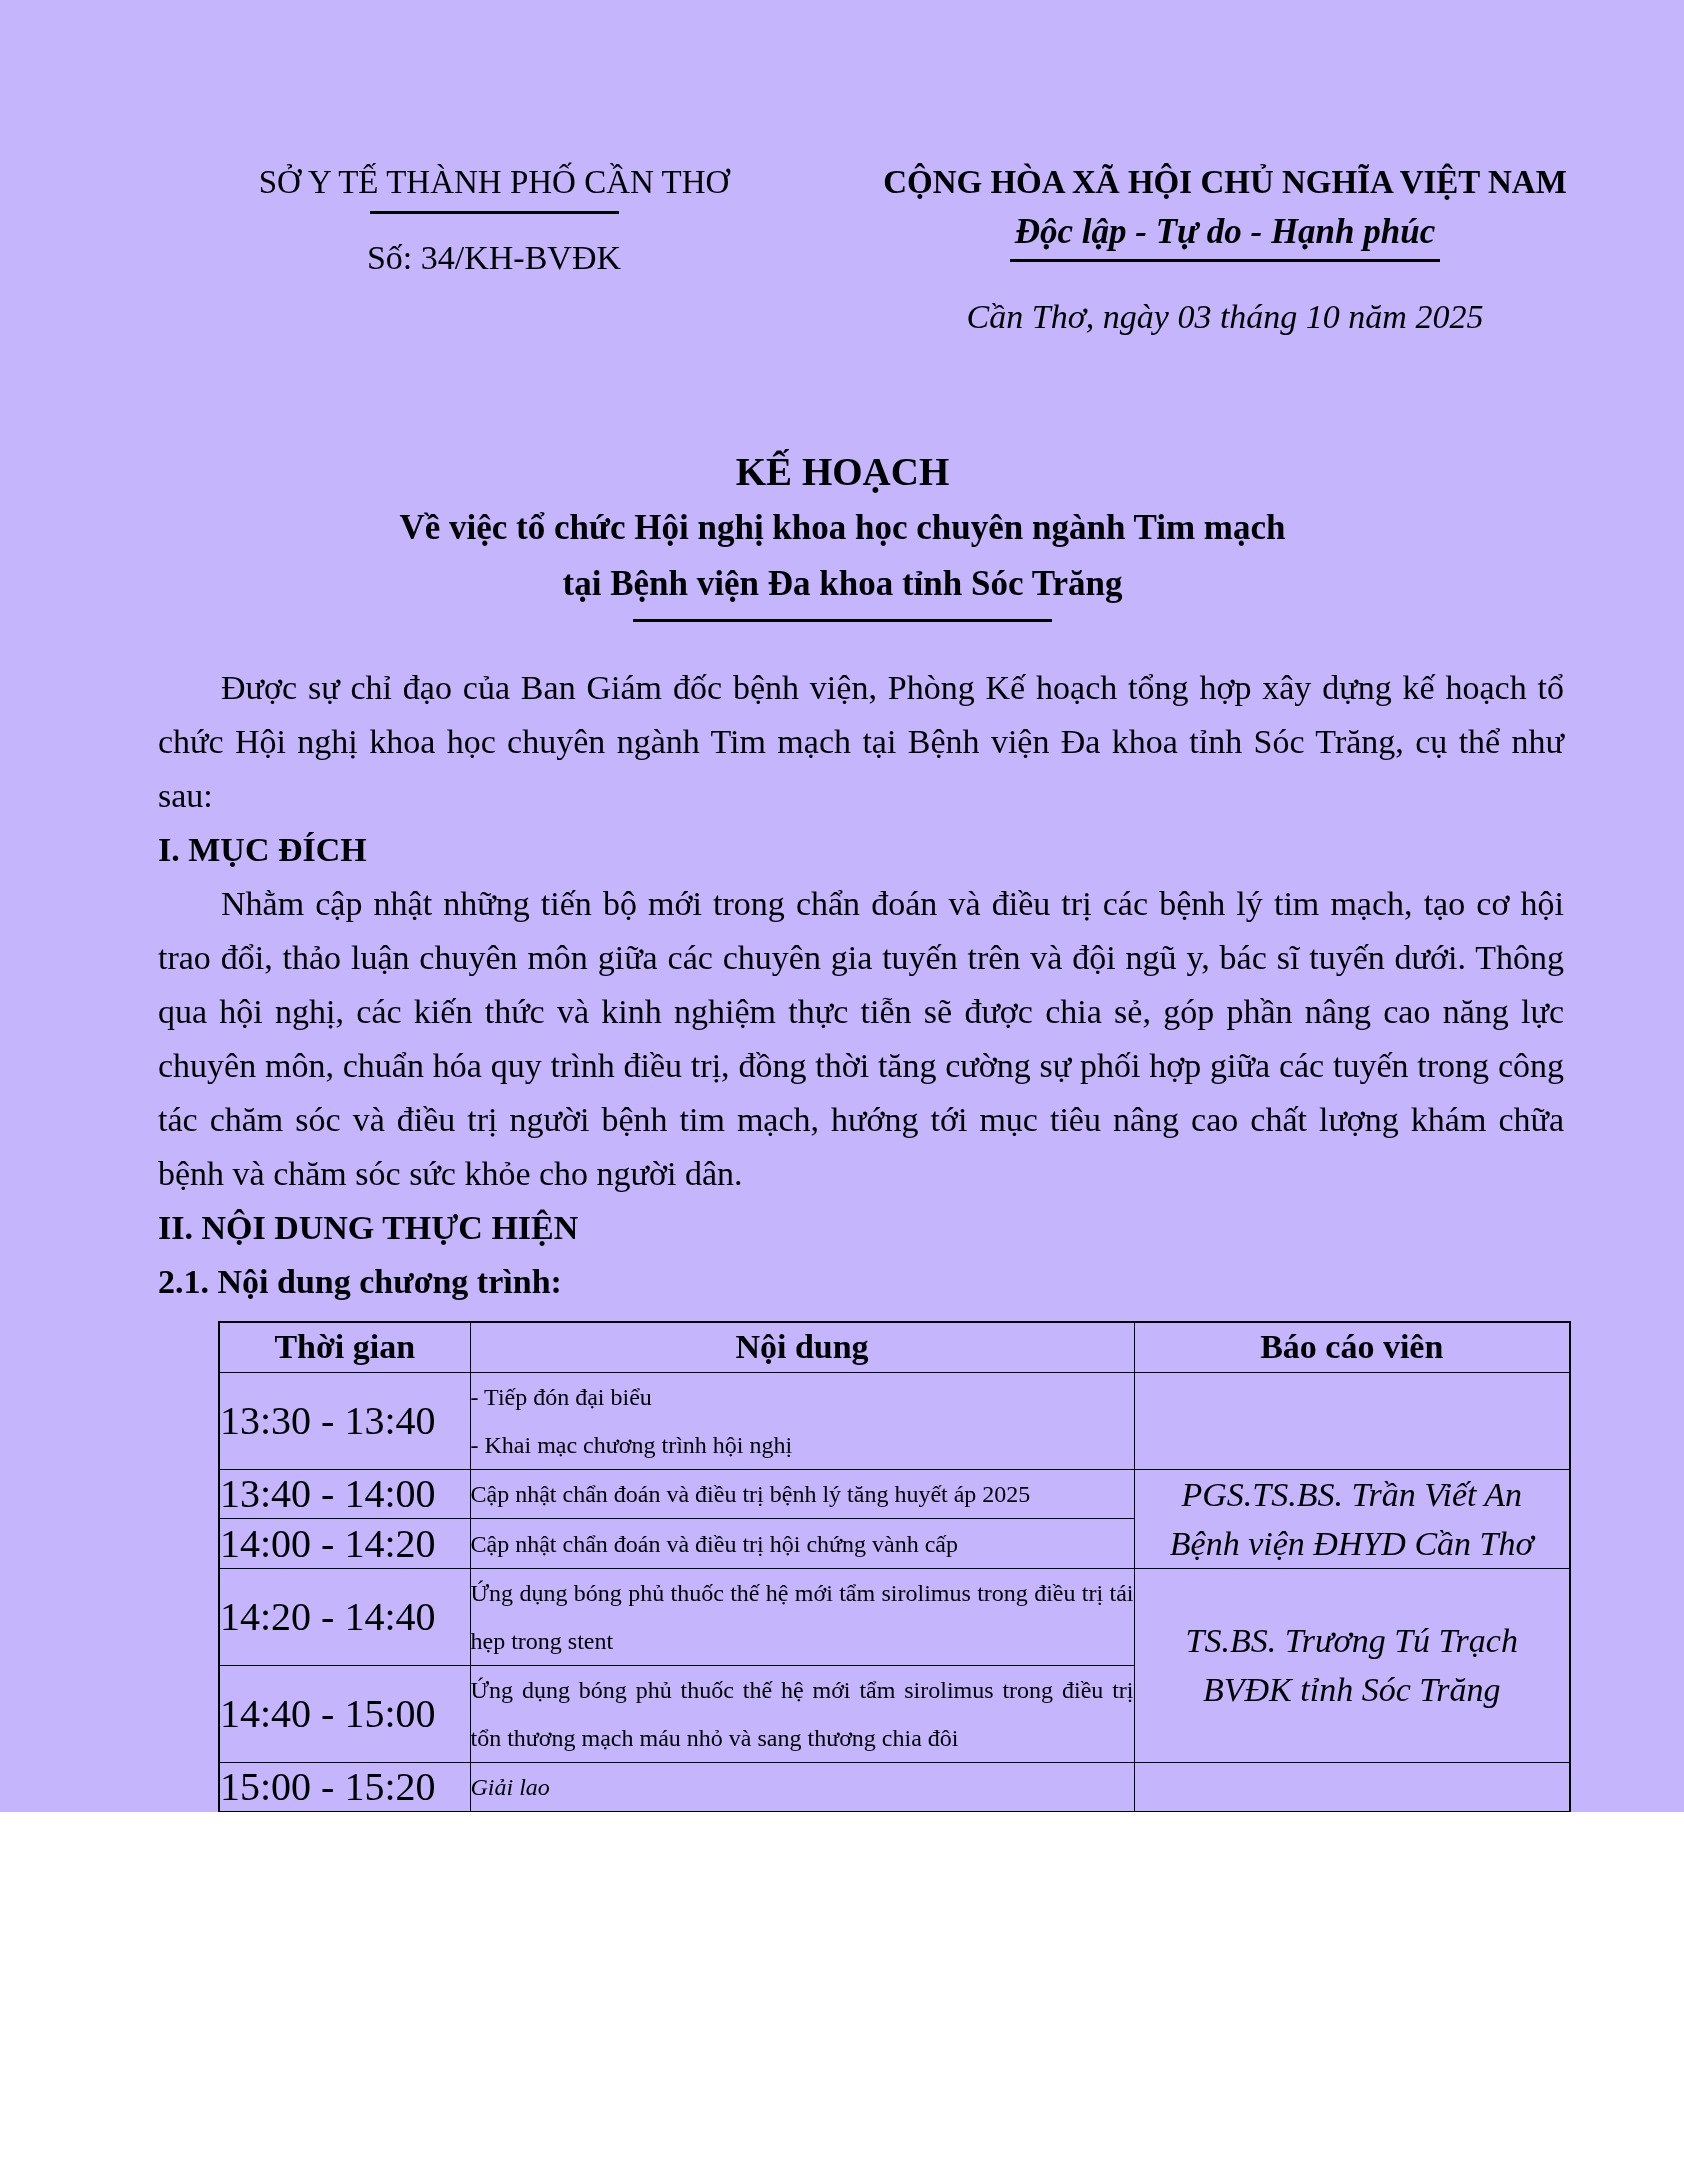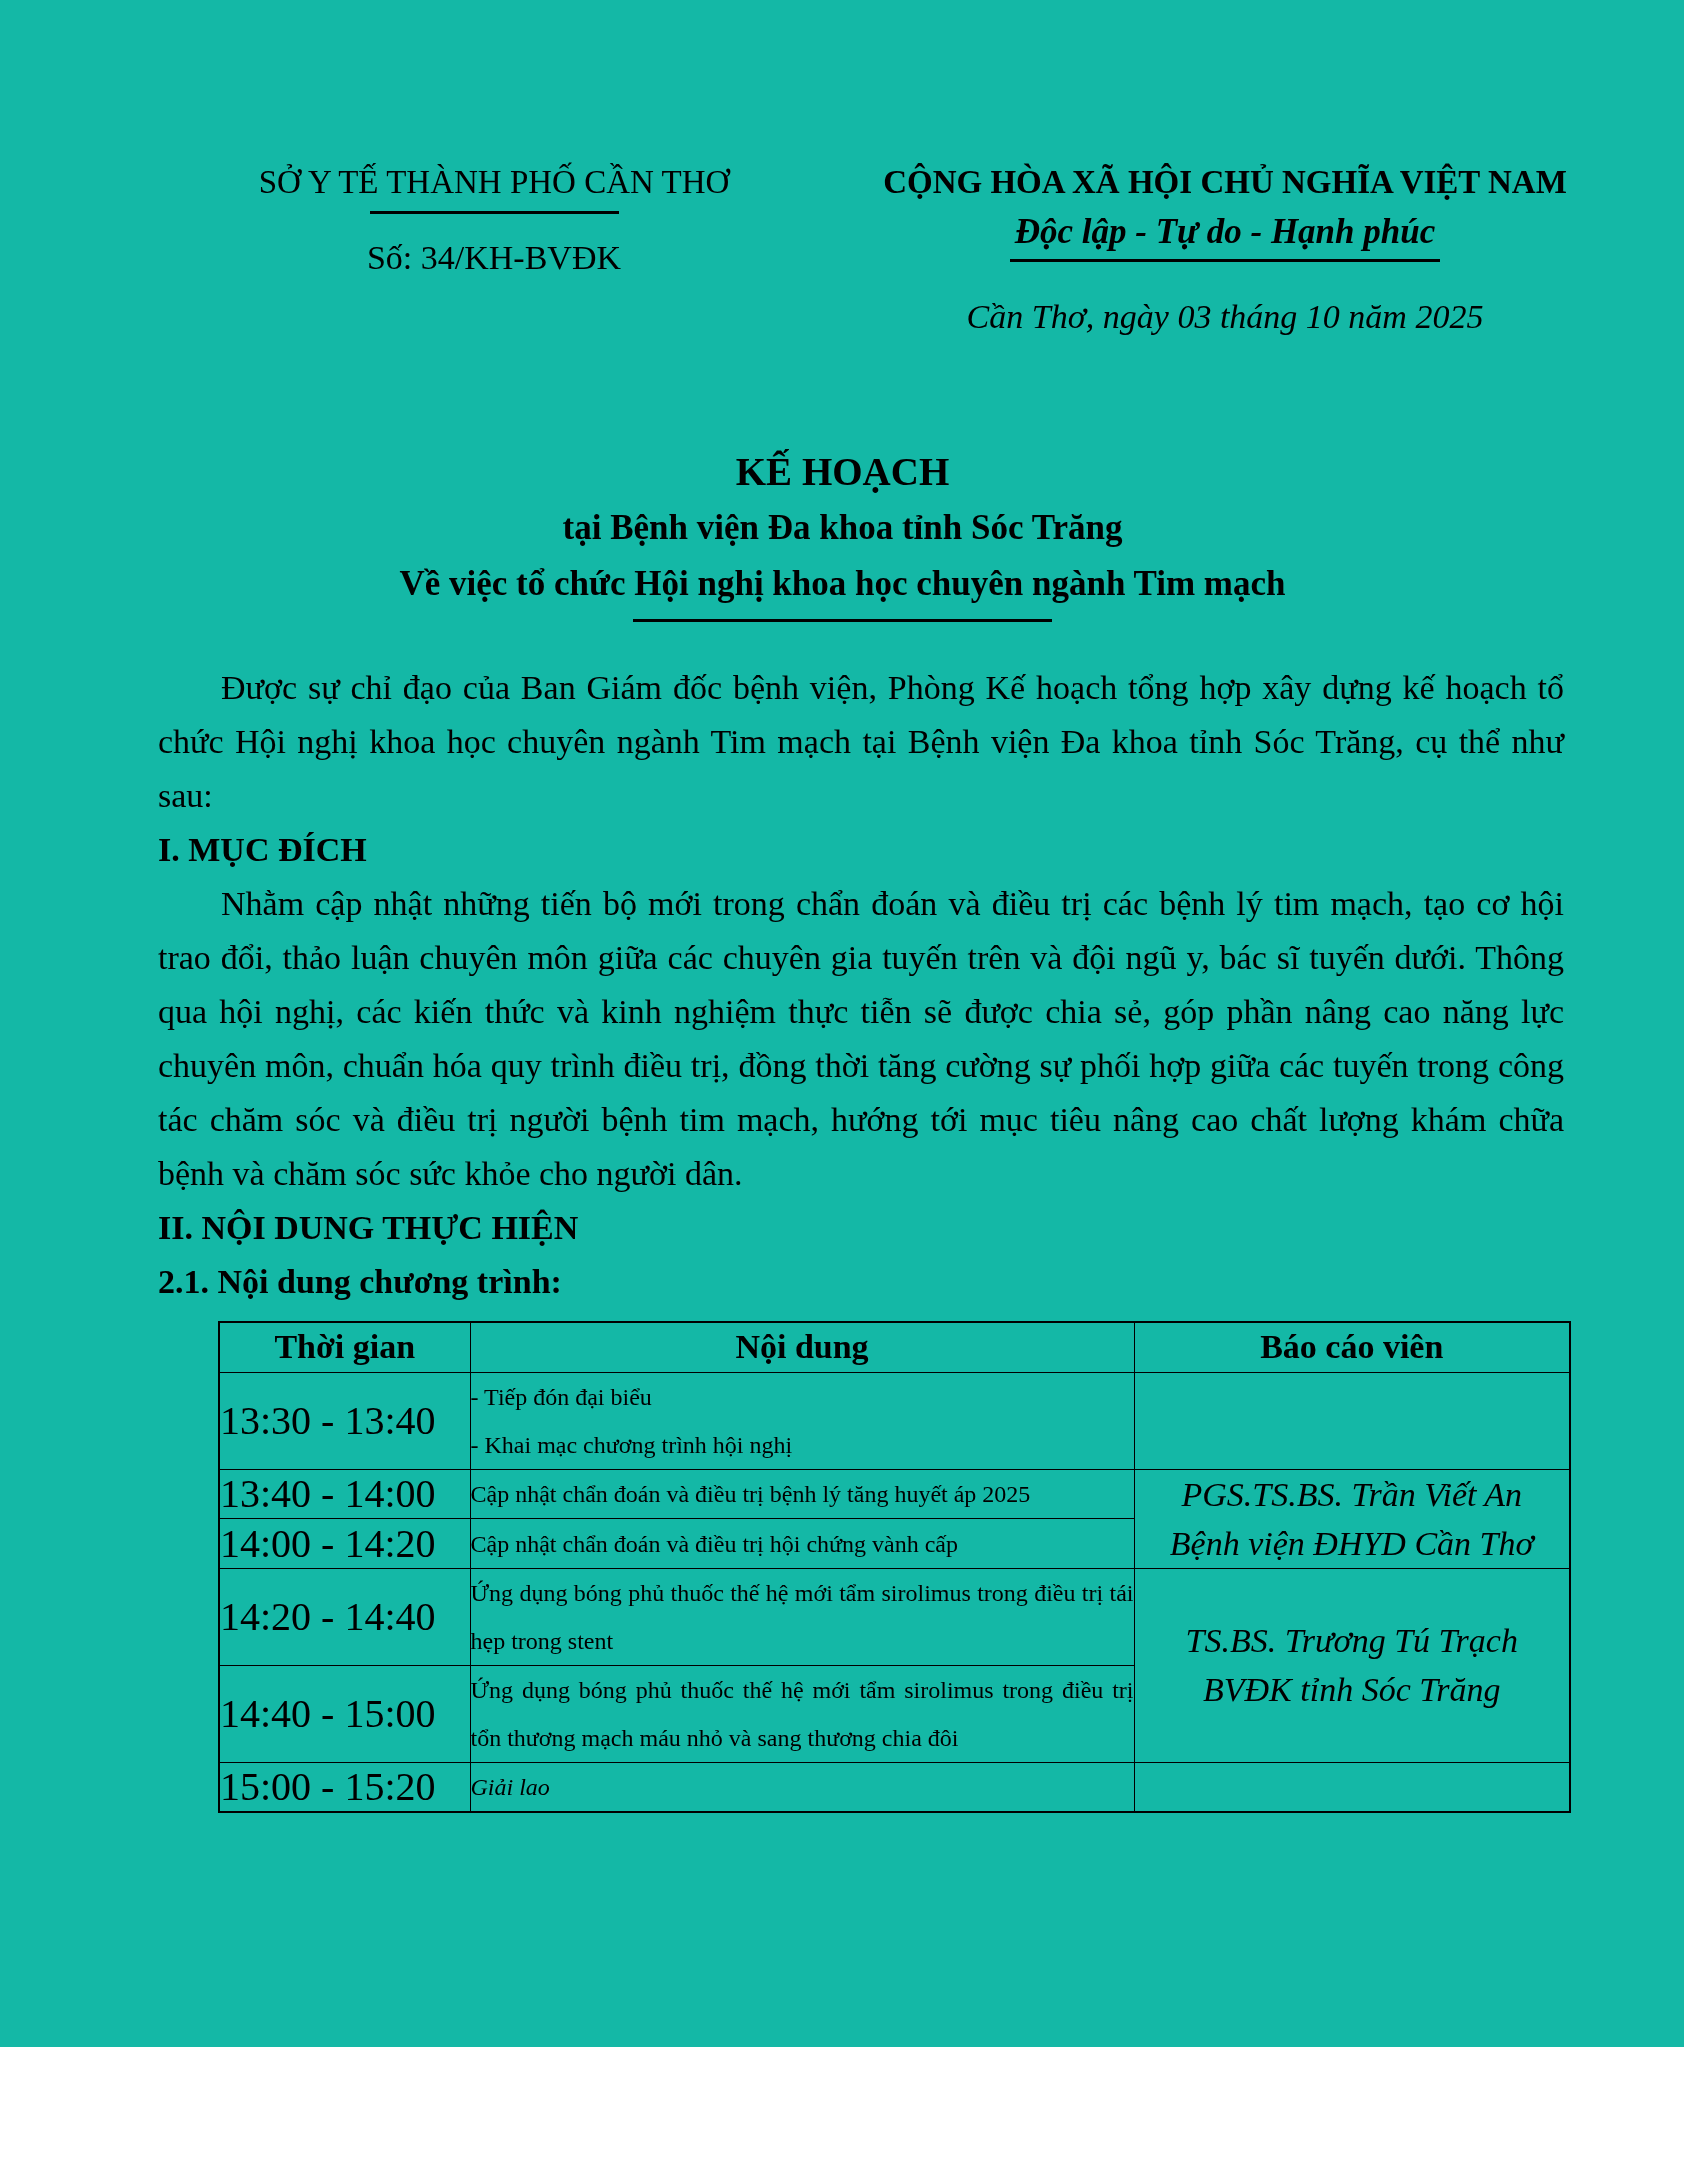--- a/index.html
+++ b/index.html
@@ -1,20 +1,20 @@
 <!DOCTYPE html>
 <html lang="vi" style="font-size:13.6px"><head>
 <meta charset="utf-8">
 <style>
   html,body{margin:0;padding:0;}
   body{background:#ffffff;}
   .page{
     position:relative;
-    width:1685px;height:2047px;
-    background:#14b8a6;color:#000;
+    width:1685px;height:1812px;
+    background:#c4b5fd;color:#000;
     font-family:"Liberation Serif","DejaVu Serif",serif;
     overflow:hidden;
   }
   
   .header{display:flex;justify-content:space-between;padding:158px 102px 0 149px;}
   .header-left{width:690px;text-align:center;}
   .header-right{width:716px;text-align:center;}
   .h-line{font-size:33px;line-height:49px;white-space:nowrap;}
   .bold{font-weight:bold;}
   .italic{font-style:italic;}
@@ -65,22 +65,22 @@
     </div>
     <div class="header-right">
       <div class="h-line bold">CỘNG HÒA XÃ HỘI CHỦ NGHĨA VIỆT NAM</div>
       <div class="motto-wrap"><span class="motto">Độc lập - Tự do - Hạnh phúc</span></div>
       <div class="dateline italic">Cần Thơ, ngày 03 tháng 10 năm 2025</div>
     </div>
   </div>
 
   <div class="title-block">
     <div class="doc-title">KẾ HOẠCH</div>
+    <div class="doc-subtitle">Về việc tổ chức Hội nghị khoa học chuyên ngành Tim mạch</div>
     <div class="doc-subtitle">tại Bệnh viện Đa khoa tỉnh Sóc Trăng</div>
-    <div class="doc-subtitle">Về việc tổ chức Hội nghị khoa học chuyên ngành Tim mạch</div>
     <div class="title-underline"></div>
   </div>
 
   <div class="body">
     <p class="para">Được sự chỉ đạo của Ban Giám đốc bệnh viện, Phòng Kế hoạch tổng hợp xây dựng kế hoạch tổ chức Hội nghị khoa học chuyên ngành Tim mạch tại Bệnh viện Đa khoa tỉnh Sóc Trăng, cụ thể như sau:</p>
 
     <h3 class="heading">I. MỤC ĐÍCH</h3>
     <p class="para">Nhằm cập nhật những tiến bộ mới trong chẩn đoán và điều trị các bệnh lý tim mạch, tạo cơ hội trao đổi, thảo luận chuyên môn giữa các chuyên gia tuyến trên và đội ngũ y, bác sĩ tuyến dưới. Thông qua hội nghị, các kiến thức và kinh nghiệm thực tiễn sẽ được chia sẻ, góp phần nâng cao năng lực chuyên môn, chuẩn hóa quy trình điều trị, đồng thời tăng cường sự phối hợp giữa các tuyến trong công tác chăm sóc và điều trị người bệnh tim mạch, hướng tới mục tiêu nâng cao chất lượng khám chữa bệnh và chăm sóc sức khỏe cho người dân.</p>
 
     <h3 class="heading">II. NỘI DUNG THỰC HIỆN</h3>

